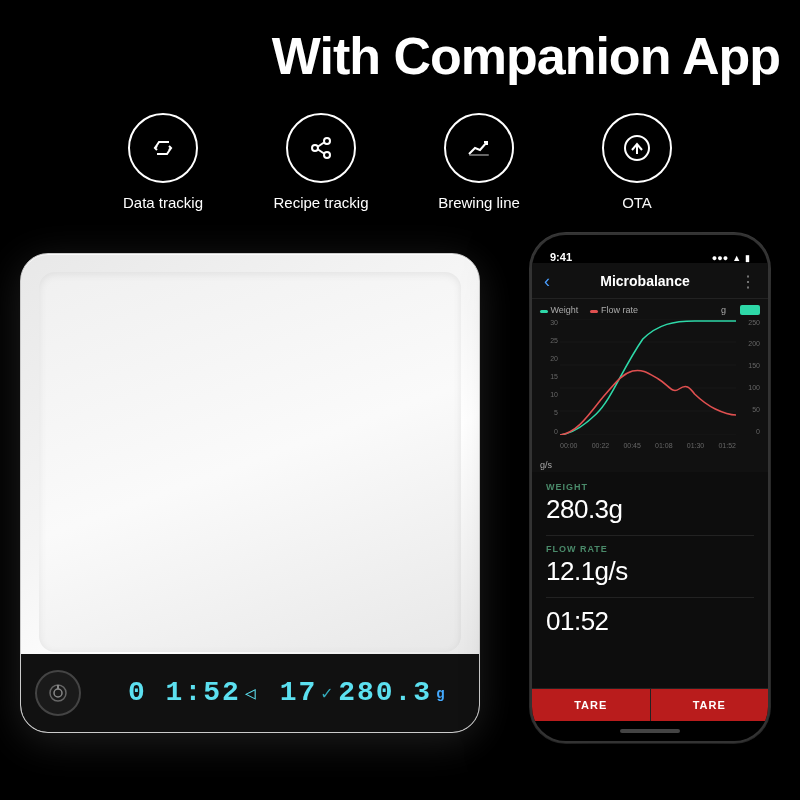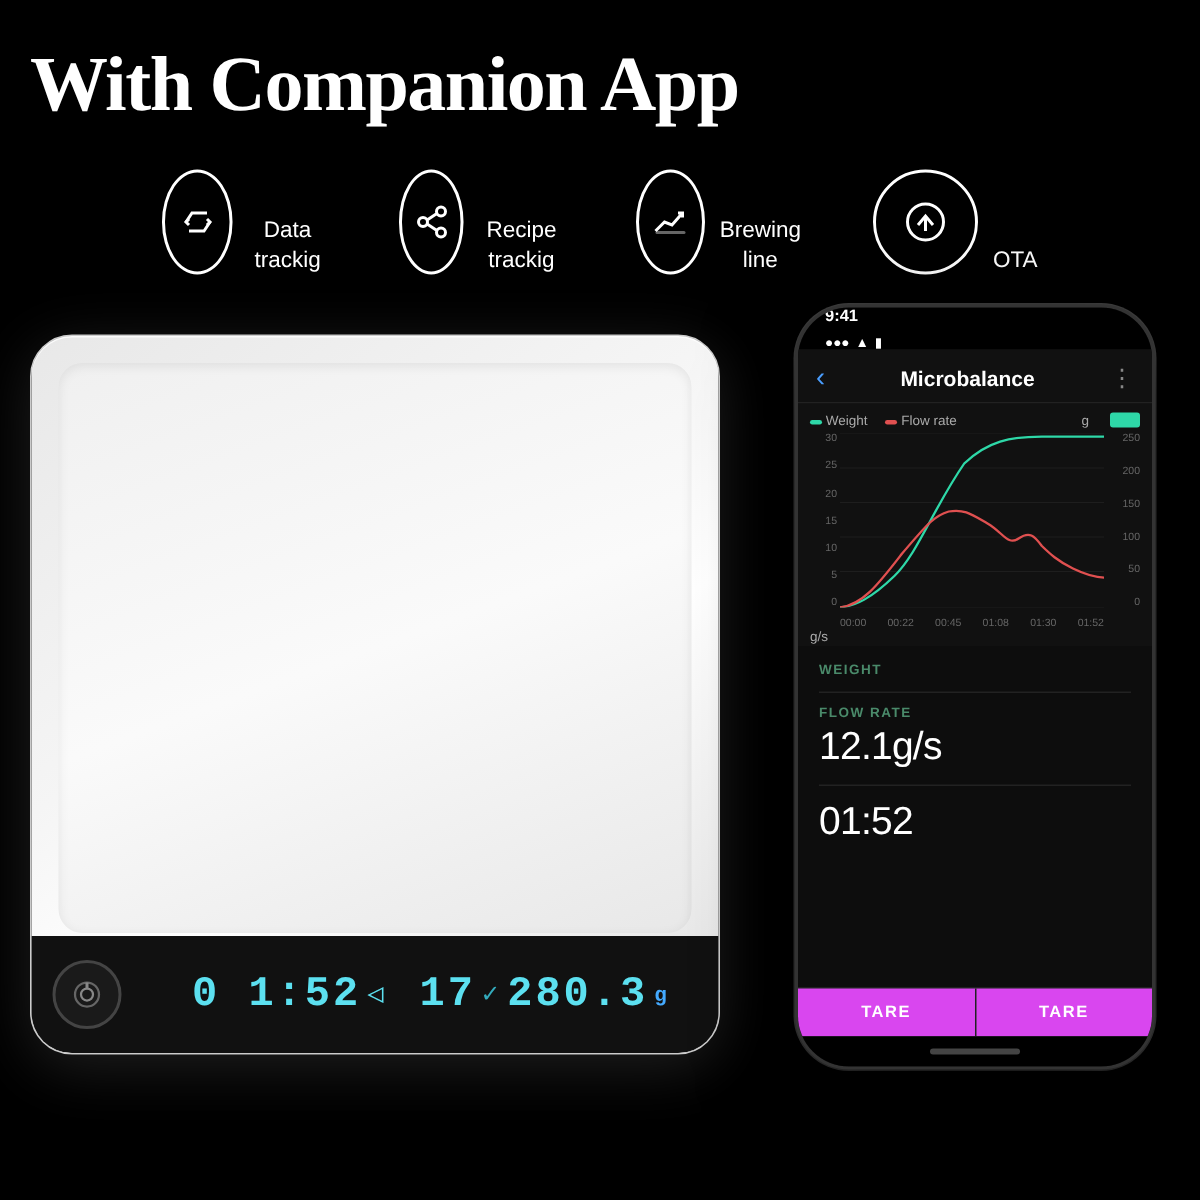--- a/index.html
+++ b/index.html
@@ -7,43 +7,43 @@
       width: 800px;
       height: 800px;
       background: #000;
       font-family: -apple-system, BlinkMacSystemFont, 'Helvetica Neue', Arial, sans-serif;
       overflow: hidden;
       position: relative;
     }
 
     
     .header {
-      text-align: left;
+      text-align: right;
       padding: 28px 20px 18px;
-      font-family: Liberation Serif, serif;
     }
     .header-title {
       color: #fff;
       font-size: 52px;
       font-weight: 800;
       letter-spacing: -1px;
       line-height: 1.1;
     }
 
     
     .features {
       display: flex;
       justify-content: center;
       gap: 48px;
       padding: 10px 40px 20px;
       align-items: flex-start;
     }
     .feature-item {
       display: flex;
-      align-items: flex-end;
+      flex-direction: column;
+      align-items: center;
       gap: 10px;
       width: 110px;
     }
     .feature-icon-circle {
       width: 70px;
       height: 70px;
       border-radius: 50%;
       border: 2.5px solid #fff;
       display: flex;
       align-items: center;
@@ -142,26 +142,25 @@
       border: 2px solid #333;
       box-shadow: 0 20px 60px rgba(0,0,0,0.8), 0 0 0 1px #444;
       overflow: hidden;
       display: flex;
       flex-direction: column;
     }
     .phone-notch-bar {
       background: #000;
       height: 28px;
       display: flex;
-      align-items: flex-start;
+      align-items: flex-end;
       justify-content: space-between;
       padding: 0 18px;
       flex-shrink: 0;
       border-radius: 36px 36px 0 0;
-      flex-direction: column;
     }
     .phone-time { color: #fff; font-size: 11px; font-weight: 600; }
     .phone-status { display: flex; gap: 4px; align-items: center; }
     .phone-status-bar { color: #fff; font-size: 9px; }
     .phone-screen {
       flex: 1;
       background: #0d0d0d;
       display: flex;
       flex-direction: column;
       overflow: hidden;
@@ -225,21 +224,21 @@
       letter-spacing: -0.5px;
     }
     .stat-divider {
       height: 1px;
       background: #222;
       margin: 8px 0;
     }
 
     
     .phone-buttons {
-      background: #d946ef;
+      background: #b91c1c;
       display: flex;
       border-top: 1px solid #222;
       flex-shrink: 0;
     }
     .phone-btn {
       flex: 1;
       padding: 10px;
       text-align: center;
       color: #fff;
       font-size: 11px;
@@ -422,29 +421,30 @@
           <div style="position:absolute; bottom:0; left:20px; right:24px; display:flex; justify-content:space-between;">
             <span class="x-label">00:00</span>
             <span class="x-label">00:22</span>
             <span class="x-label">00:45</span>
             <span class="x-label">01:08</span>
             <span class="x-label">01:30</span>
             <span class="x-label">01:52</span>
           </div>
         </div>
 
-        <div style="display:flex; justify-content:space-between; margin-top:0;">
+        <div style="display:flex; justify-content:space-between; margin-top:11px;">
           <span style="color:#aaa; font-size:9px;">g/s</span>
         </div>
       </div>
 
       <div class="stats-section">
 
         <div class="stat-row">
           <div class="stat-name">WEIGHT</div>
+          <div class="stat-value">280.3g</div>
         </div>
 
         <div class="stat-divider"></div>
 
         <div class="stat-row">
           <div class="stat-name">FLOW RATE</div>
           <div class="stat-value">12.1g/s</div>
         </div>
 
         <div class="stat-divider"></div>

